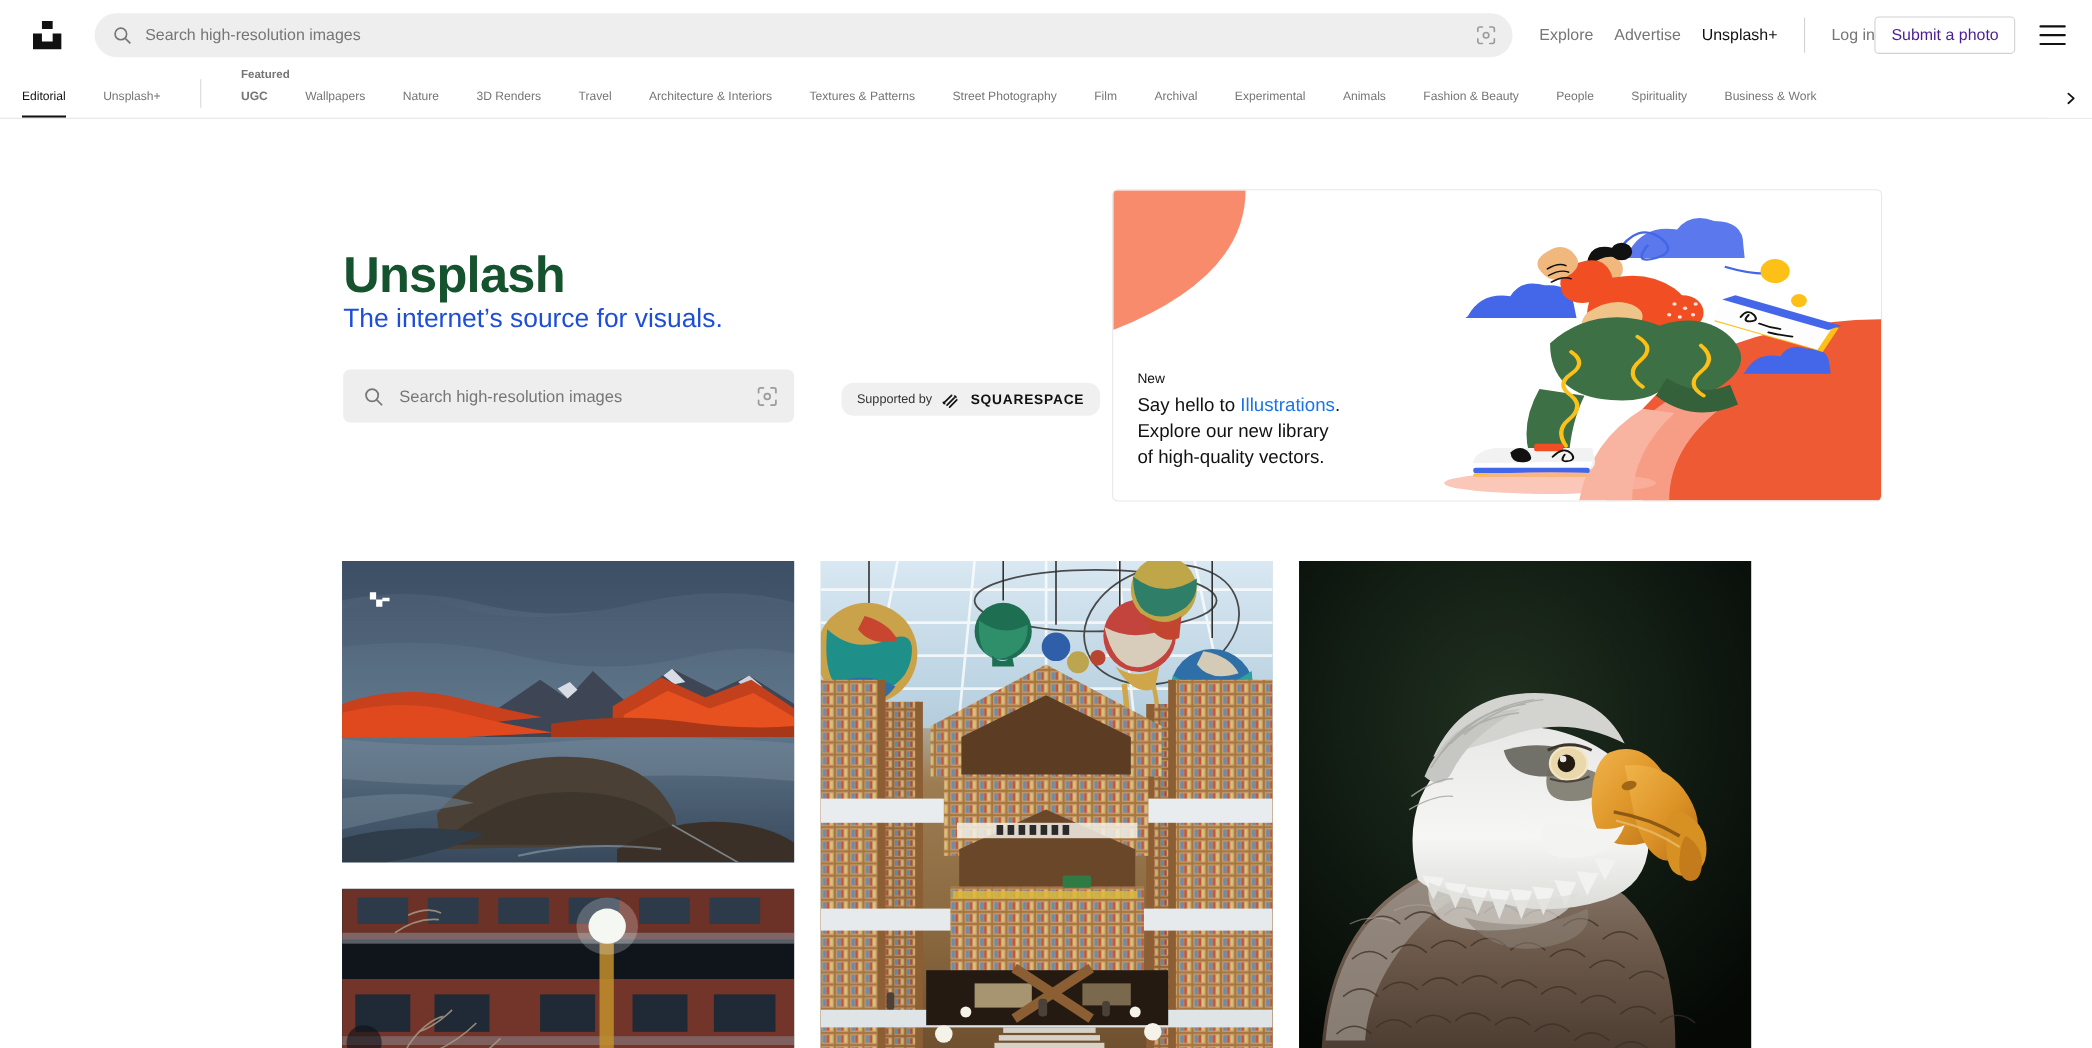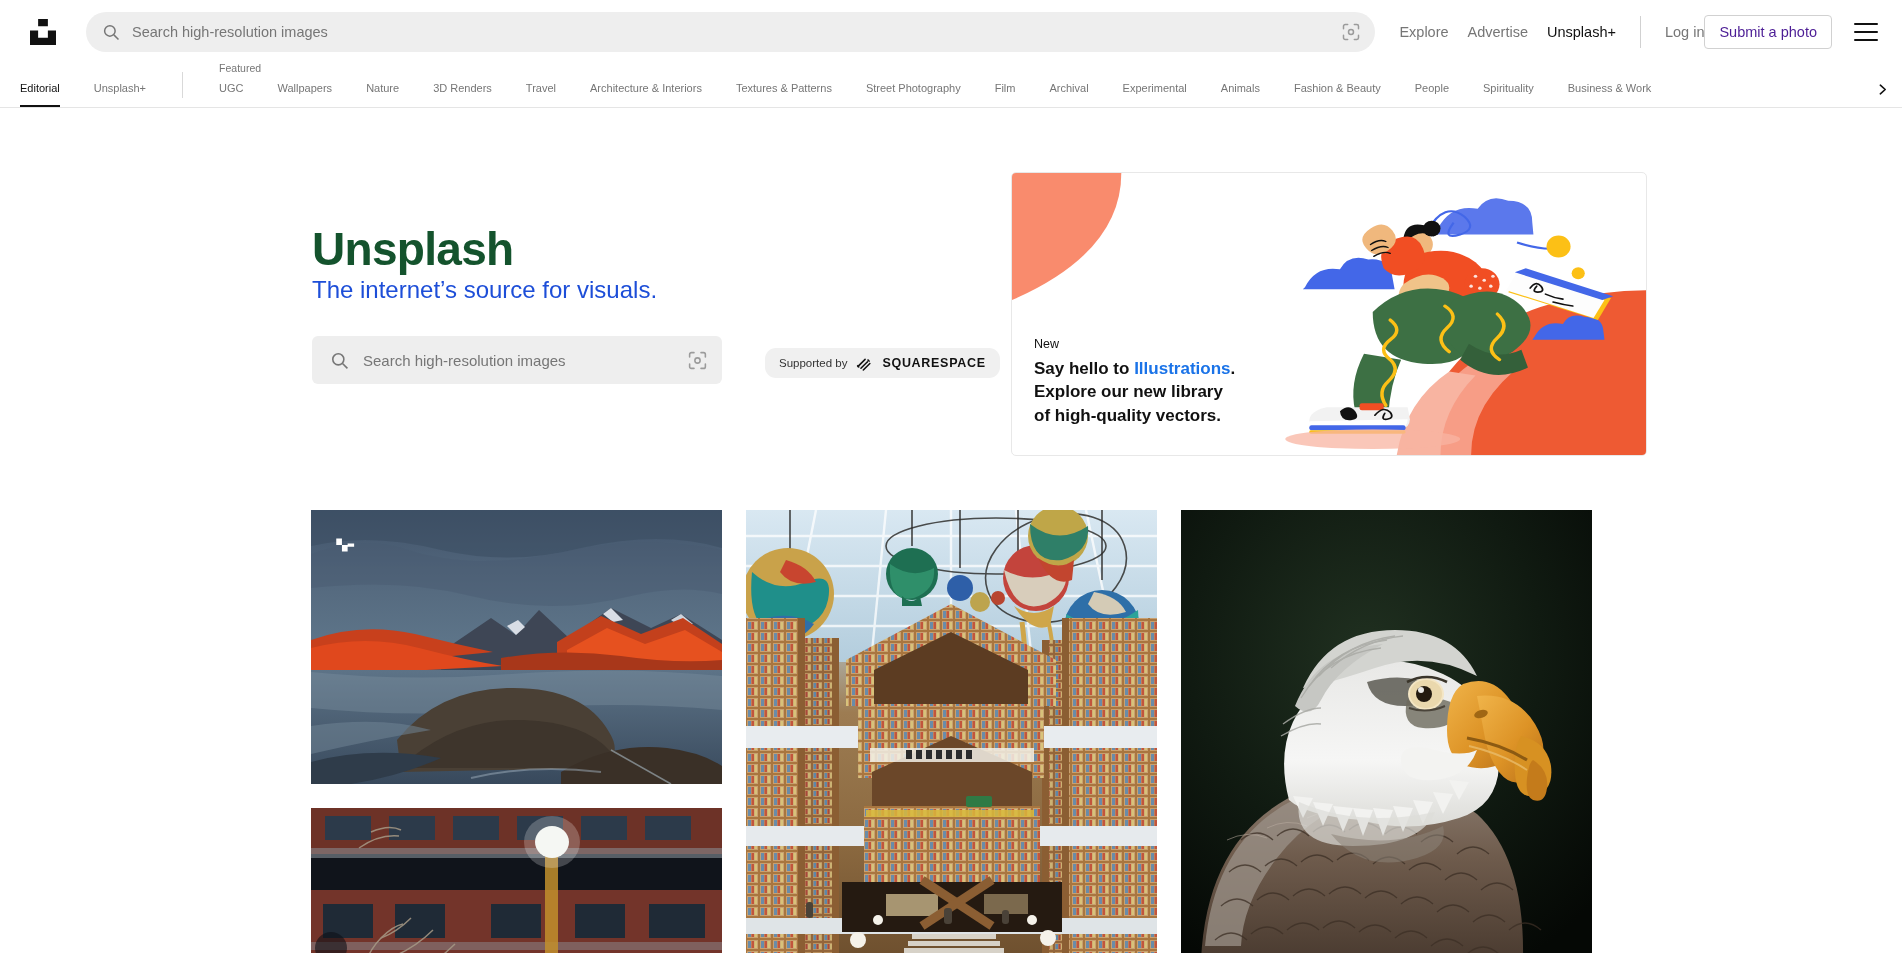--- a/index.html
+++ b/index.html
@@ -137,21 +137,21 @@
     height: 2px;
     background: #111;
   }
   .nav-divider {
     width: 1px;
     height: 26px;
     background: #d9d9d9;
     margin: 0 19px 9px 19px;
     flex: 0 0 auto;
   }
-  .featured-wrap { position: relative; display: flex; align-items: center; }
+  .featured-wrap { position: relative; display: flex; align-items: center; font-weight: bold; }
   .featured-label {
     position: absolute;
     top: -20px;
     left: 17px;
     font-size: 10.5px;
     color: #767676;
     white-space: nowrap;
     line-height: 1;
   }
   .nav-arrow {
@@ -228,21 +228,21 @@
     font-weight: bold;
     color: #111;
     letter-spacing: 0.7px;
   }
 
   
   .promo {
     position: absolute;
     left: 1011px;
     top: 172px;
-    width: 636px;
+    width: 700px;
     height: 284px;
     background: #fff;
     border: 1px solid #e8e8e8;
     border-radius: 5px;
     overflow: hidden;
     cursor: pointer;
   }
   .promo-art { position: absolute; inset: 0; }
   .promo-text {
     position: absolute;
@@ -251,21 +251,21 @@
     z-index: 4;
   }
   .promo-new {
     font-size: 12.5px;
     color: #111;
     margin-bottom: 5px;
     line-height: 1.2;
   }
   .promo-head {
     font-size: 17px;
-    font-weight: bold;
+    font-weight: normal;
     color: #111;
     line-height: 1.38;
     white-space: nowrap;
   }
   .promo-link { color: #1a73e8; }
 
   
   .grid {
     position: absolute;
     left: 311px;

